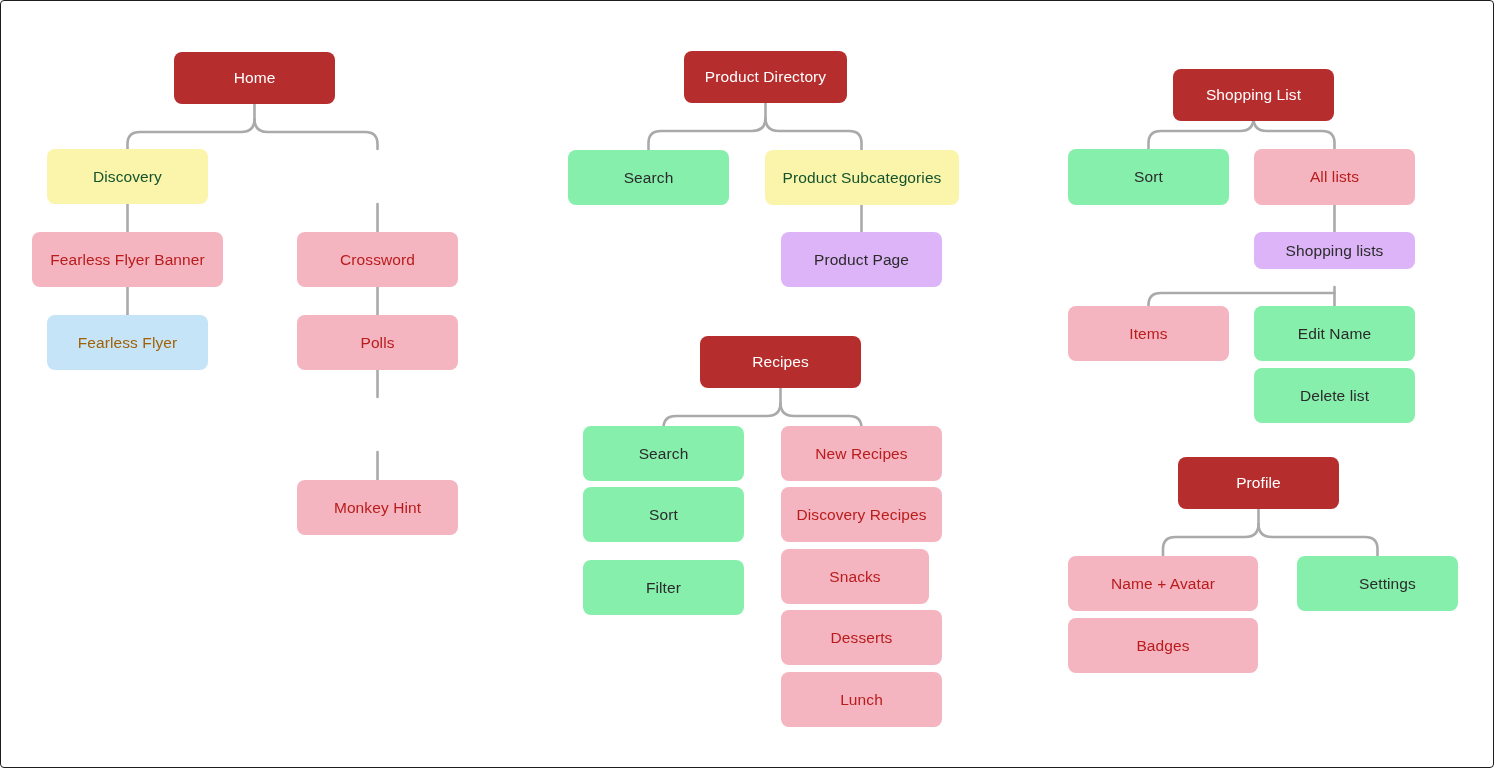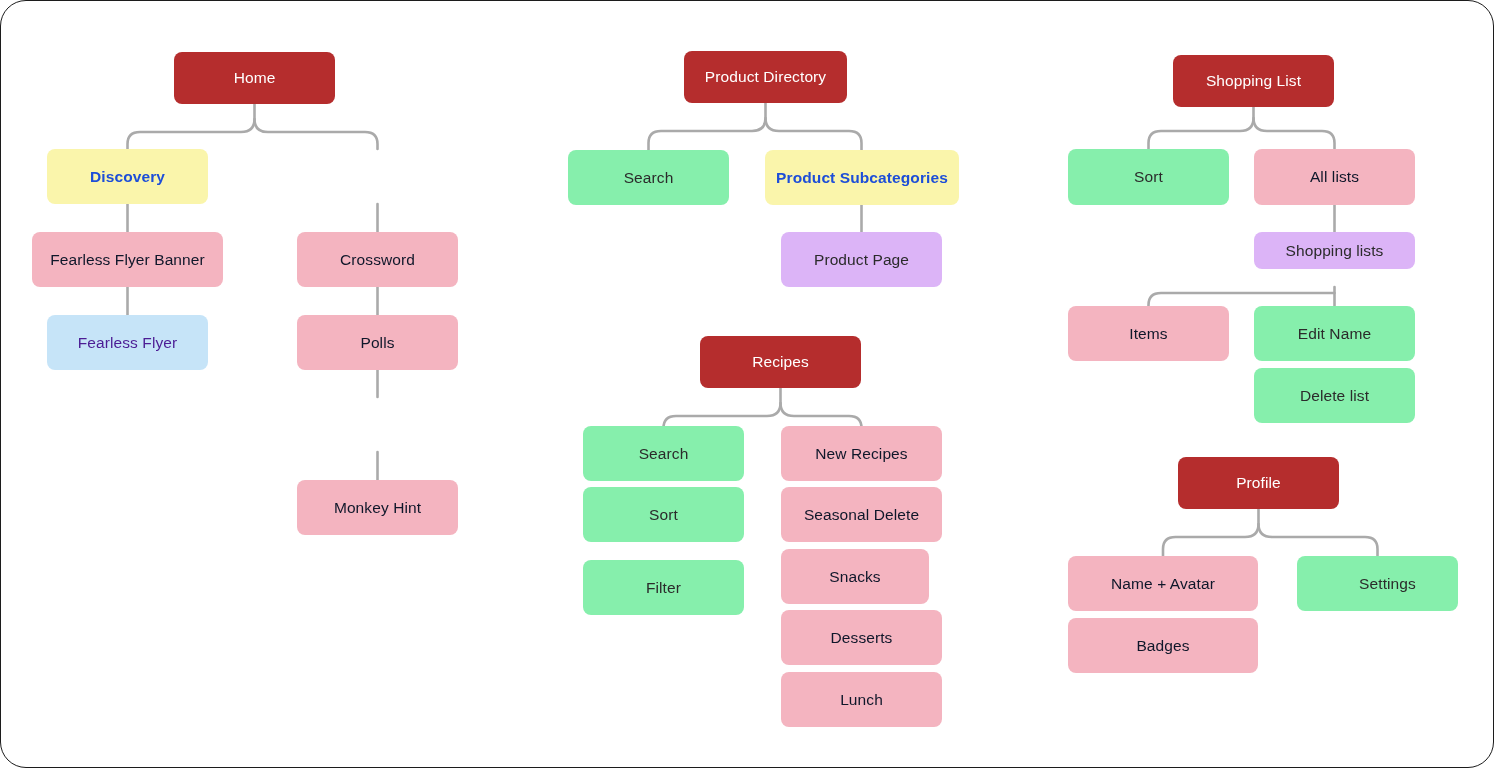--- a/index.html
+++ b/index.html
@@ -11,21 +11,21 @@
     width: 1494px;
     height: 768px;
     font-family: "Liberation Sans", sans-serif;
     overflow: hidden;
   }
   #canvas {
     position: relative;
     width: 1494px;
     height: 768px;
     background: #ffffff;
-    border-radius: 26px;
+    border-radius: 4px;
     border: 1.5px solid #1c1c1c;
     box-sizing: border-box;
     overflow: hidden;
   }
   #edges {
     position: absolute;
     left: 0;
     top: 0;
     width: 1494px;
     height: 768px;
@@ -43,34 +43,33 @@
     text-align: center;
     padding: 0 8px;
     line-height: 1.15;
   }
   .n-root {
     background: #B52D2D;
     color: #ffffff;
   }
   .n-yellow {
     background: #FAF5AB;
-    color: #1d4ed8;
-    font-weight: bold;
+    color: #14532d;
   }
   .n-pink {
     background: #F4B4C0;
-    color: #0f172a;
+    color: #b91c1c;
   }
   .n-green {
     background: #86efac;
     color: #2b2b2b;
   }
   .n-blue {
     background: #C6E4F8;
-    color: #4c1d95;
+    color: #a16207;
   }
   .n-purple {
     background: #DCB4F7;
     color: #2b2b2b;
   }
 </style>
 </head>
 <body>
 
 <div id="canvas">
@@ -137,29 +136,29 @@
   <div class="node n-root" style="left:699px; top:335px; width:161px; height:52px;">Recipes</div>
 
   <div class="node n-green" style="left:582px; top:425px; width:161px; height:55px;">Search</div>
 
   <div class="node n-green" style="left:582px; top:486px; width:161px; height:55px;">Sort</div>
 
   <div class="node n-green" style="left:582px; top:547px; width:161px; height:55px;margin-top:12px;">Filter</div>
 
   <div class="node n-pink" style="left:780px; top:425px; width:161px; height:55px;">New Recipes</div>
 
-  <div class="node n-pink" style="left:780px; top:486px; width:161px; height:55px;">Seasonal Delete</div>
+  <div class="node n-pink" style="left:780px; top:486px; width:161px; height:55px;">Discovery Recipes</div>
 
   <div class="node n-pink" style="left:780px; top:548px; width:148px; height:55px;">Snacks</div>
 
   <div class="node n-pink" style="left:780px; top:609px; width:161px; height:55px;">Desserts</div>
 
   <div class="node n-pink" style="left:780px; top:671px; width:161px; height:55px;">Lunch</div>
 
-  <div class="node n-root" style="left:1172px; top:54px; width:161px; height:52px;">Shopping List</div>
+  <div class="node n-root" style="left:1172px; top:68px; width:161px; height:52px;">Shopping List</div>
 
   <div class="node n-green" style="left:1067px; top:148px; width:161px; height:56px;">Sort</div>
 
   <div class="node n-pink" style="left:1253px; top:148px; width:161px; height:56px;">All lists</div>
 
   <div class="node n-purple" style="left:1253px; top:231px; width:161px; height:37px;">Shopping lists</div>
 
   <div class="node n-pink" style="left:1067px; top:305px; width:161px; height:55px;">Items</div>
 
   <div class="node n-green" style="left:1253px; top:305px; width:161px; height:55px;">Edit Name</div>

